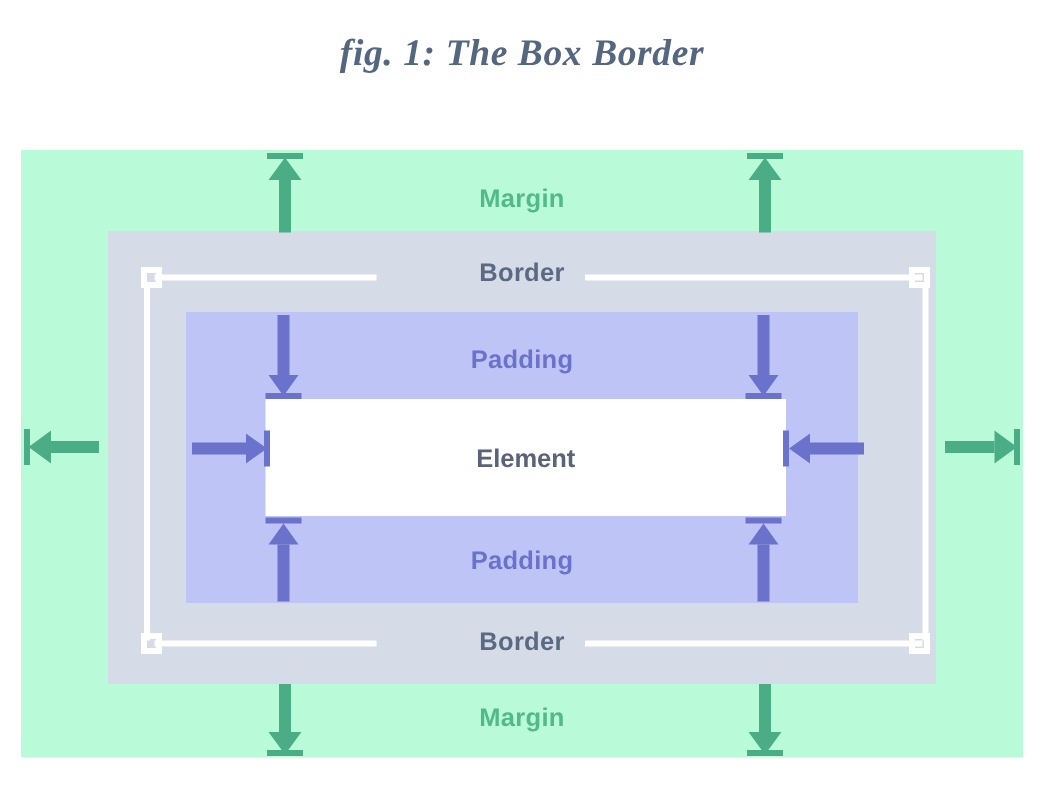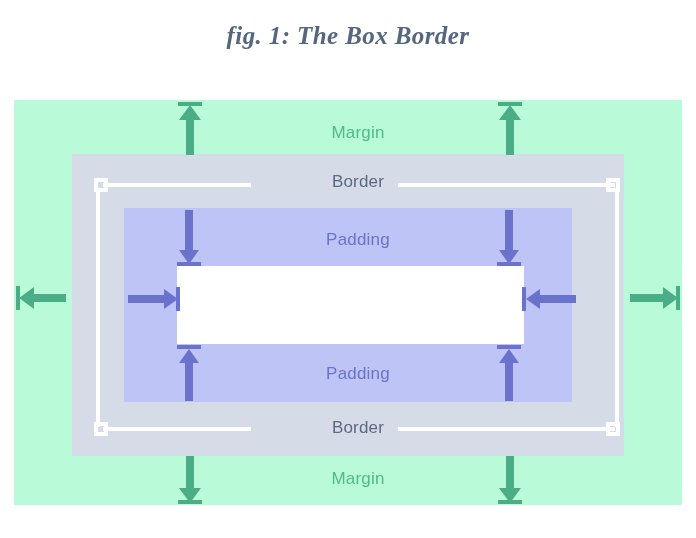--- a/index.html
+++ b/index.html
@@ -73,24 +73,24 @@
     top: 166px;   
     width: 347px; 
     height: 78px; 
     background: #ffffff;
   }
 
   
   .layer-label {
     position: absolute;
     width: 668px;
-    left: 10px;
+    left: 0;
     text-align: center;
     font-size: 17px;
-    font-weight: normal;
+    font-weight: bold;
     letter-spacing: 0.2px;
     white-space: nowrap;
   }
   .label-margin-top   { top: 23px;  color: #52b98a; }
   .label-margin-bottom{ top: 369px; color: #52b98a; }
   .label-border-top   { top: 72px;  color: #5a6a82; }
   .label-border-bottom{ top: 318px; color: #5a6a82; }
   .label-padding-top  { top: 130px; color: #6b72cc; }
   .label-padding-bottom{top: 264px; color: #6b72cc; }
   .label-element {
@@ -260,20 +260,21 @@
   <div class="handle handle-tr"></div>
   <div class="handle handle-bl"></div>
   <div class="handle handle-br"></div>
 
   <div class="layer-label label-margin-top">Margin</div>
 
   <div class="layer-label label-border-top"><span style="background: rgb(214, 219, 232); padding: 0px 14px;">Border</span></div>
 
   <div class="layer-label label-padding-top">Padding</div>
 
+  <div class="label-element">Element</div>
 
   <div class="layer-label label-padding-bottom">Padding</div>
 
   <div class="layer-label label-border-bottom"><span style="background: rgb(214, 219, 232); padding: 0px 14px;">Border</span></div>
 
   <div class="layer-label label-margin-bottom">Margin</div>
 
 </div>
 
 </body></html>

